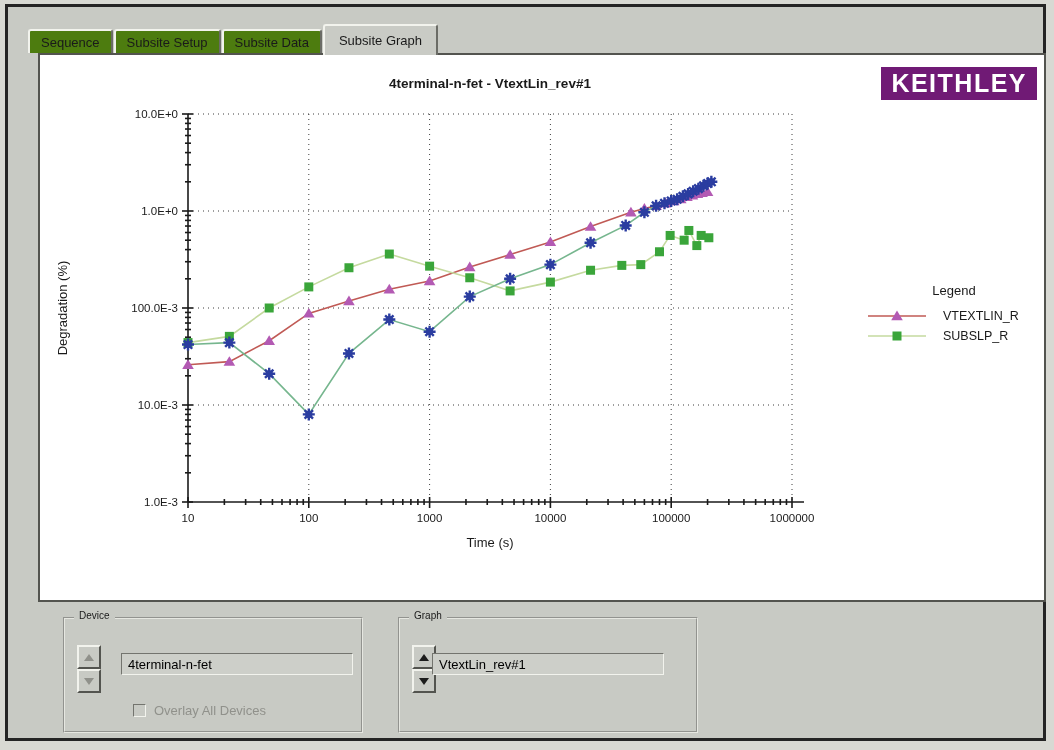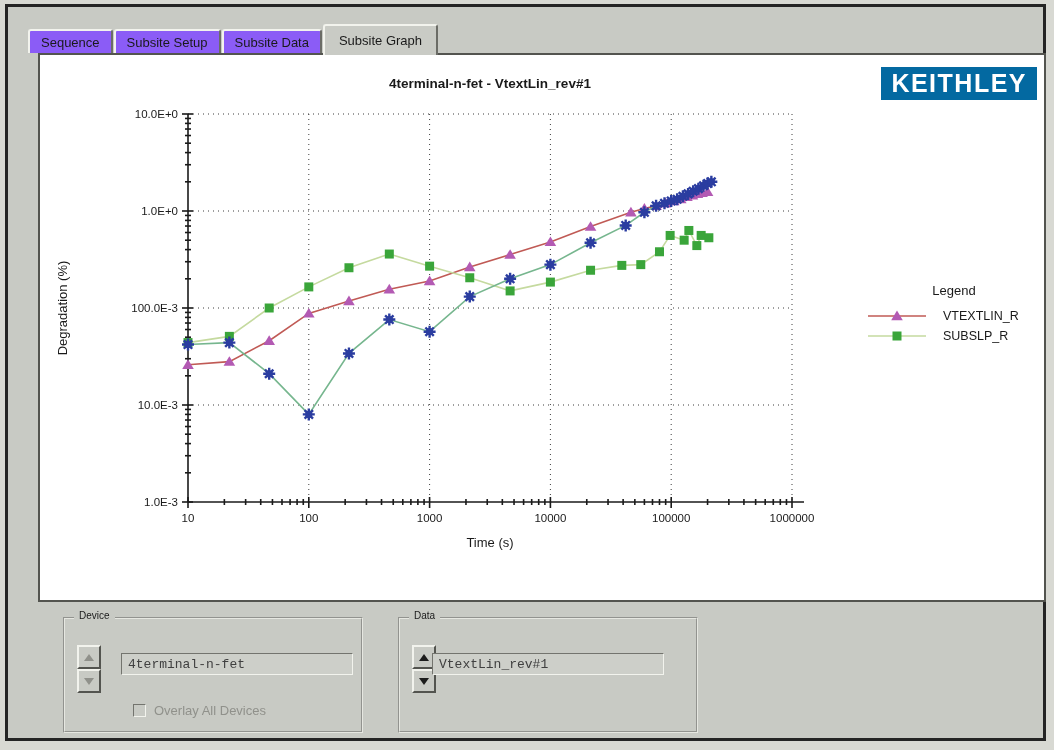--- a/index.html
+++ b/index.html
@@ -1,21 +1,21 @@
 <!DOCTYPE html>
 <html><head>
 <meta charset="utf-8">
 <style>
   * { margin:0; padding:0; box-sizing:border-box; }
   html,body { width:1054px; height:750px; background:#d8d9d3; font-family:"Liberation Sans",sans-serif; color:#1a1a1a; overflow:hidden; position:relative; }
   .frame { position:absolute; left:5px; top:4px; width:1041px; height:737px; border:3px solid #242424; background:#c8cac4; }
 
   
   .tabbar { position:absolute; left:20px; top:13px; height:33px; display:flex; align-items:flex-end; }
-  .tab { height:24px; padding:4px 11px; display:flex; align-items:center; font-size:13px; background:#8b5cf6;
+  .tab { height:24px; padding:4px 11px; display:flex; align-items:center; font-size:13px; background:#4d7c0f;
          border-left:2px solid #f2f3ed; border-top:2px solid #f2f3ed; border-right:2px solid #6b6c66;
          border-top-left-radius:3px; border-top-right-radius:3px; margin-right:1px; cursor:default; white-space:nowrap; }
   .tab.active { height:31px; z-index:3; position:relative; padding:0 14px; margin-bottom:-2px; background:#c9cbc5; }
 
   
   .chart-panel { position:absolute; left:30px; top:46px; width:1008px; height:549px; background:#ffffff; border:2px solid #53544f; }
   .logo { position:absolute; right:7px; top:12px; height:33px; padding:2px 10px; display:flex; align-items:center; justify-content:center;
           font-size:25px; font-weight:bold; letter-spacing:1.5px; }
   .legend-box { position:absolute; left:826px; top:228px; width:176px; }
   .legend-title { font-size:13px; text-align:center; margin-bottom:8px; }
@@ -27,22 +27,22 @@
   .group { position:absolute; width:300px; height:116px; border:2px groove #e6e7e1; }
   .group-title { position:absolute; top:-9px; left:9px; padding:0 5px; background:#c8cac4; font-size:10px; }
   .spin { position:absolute; width:24px; }
   .spin-btn { width:24px; height:24px; background:#c8cac4; border-top:2px solid #f2f3ed; border-left:2px solid #f2f3ed;
               border-right:2px solid #53544f; border-bottom:2px solid #53544f; display:flex; align-items:center; justify-content:center; cursor:default; }
   .arrow-up { width:0; height:0; border-left:5px solid transparent; border-right:5px solid transparent; border-bottom:7px solid #1c1c1c; }
   .arrow-down { width:0; height:0; border-left:5px solid transparent; border-right:5px solid transparent; border-top:7px solid #1c1c1c; }
   .disabled-arrow.arrow-up { border-bottom-color:#90918b; }
   .disabled-arrow.arrow-down { border-top-color:#90918b; }
   .field { position:absolute; height:22px; width:232px; background:#cdcfc9; border-top:1px solid #73746e; border-left:1px solid #73746e;
-           border-right:1px solid #f2f3ed; border-bottom:1px solid #f2f3ed; font-family:Liberation Mono, monospace;
-           font-size:13px; color:#404040; padding:0 6px; outline:none; }
+           border-right:1px solid #f2f3ed; border-bottom:1px solid #f2f3ed; font-family:Liberation Sans, sans-serif;
+           font-size:13px; color:#000000; padding:0 6px; outline:none; }
   .checkrow { position:absolute; display:flex; align-items:center; }
   .checkbox { width:13px; height:13px; background:#c8cac4; border-top:1px solid #73746e; border-left:1px solid #73746e;
               border-right:1px solid #f2f3ed; border-bottom:1px solid #f2f3ed; }
   .checklabel { font-size:13px; color:#90918b; margin-left:8px; }
 
   svg text { font-family:"Liberation Sans",sans-serif; }
 </style>
 </head>
 <body>
 
@@ -262,21 +262,21 @@
           <path d="M658.4173612324843,127.64645462630745 L658.4173612324843,139.64645462630745 M652.4173612324843,133.64645462630745 L664.4173612324843,133.64645462630745 M654.2173612324842,129.44645462630746 L662.6173612324843,137.84645462630743 M654.2173612324842,137.84645462630743 L662.6173612324843,129.44645462630746" stroke="#2b3da0" stroke-width="2.4"></path>
           <circle cx="658.4173612324843" cy="133.64645462630745" r="3.6" fill="#2b3da0"></circle>
           <path d="M663.474344791084,124.77307536544777 L663.474344791084,136.77307536544777 M657.474344791084,130.77307536544777 L669.474344791084,130.77307536544777 M659.274344791084,126.57307536544776 L667.6743447910841,134.97307536544776 M659.274344791084,134.97307536544776 L667.6743447910841,126.57307536544776" stroke="#2b3da0" stroke-width="2.4"></path>
           <circle cx="663.474344791084" cy="130.77307536544777" r="3.6" fill="#2b3da0"></circle>
           <path d="M667.564423476209,122.5197808157557 L667.564423476209,134.5197808157557 M661.564423476209,128.5197808157557 L673.564423476209,128.5197808157557 M663.3644234762089,124.31978081575569 L671.764423476209,132.71978081575568 M663.3644234762089,132.71978081575568 L671.764423476209,124.31978081575569" stroke="#2b3da0" stroke-width="2.4"></path>
           <circle cx="667.564423476209" cy="128.5197808157557" r="3.6" fill="#2b3da0"></circle>
           <path d="M671.358565957805,120.80009042059382 L671.358565957805,132.80009042059382 M665.358565957805,126.80009042059382 L677.358565957805,126.80009042059382 M667.158565957805,122.60009042059382 L675.5585659578051,131.0000904205938 M667.158565957805,131.0000904205938 L675.5585659578051,122.60009042059382" stroke="#2b3da0" stroke-width="2.4"></path>
           <circle cx="671.358565957805" cy="126.80009042059382" r="3.6" fill="#2b3da0"></circle>
         </g>
       </svg>
-    <div class="logo" style="background: #0369a1; color: rgb(255, 255, 255);">KEITHLEY</div>
+    <div class="logo" style="background: #701a75; color: rgb(255, 255, 255);">KEITHLEY</div>
     <div class="legend-box">
       <div class="legend-title">Legend</div>
       <div id="legend-items">
           <div class="legend-item">
             <svg width="62" height="16" class="legend-swatch">
               <line x1="2" y1="8" x2="60" y2="8" stroke="#c05a55" stroke-width="1.6"></line>
               <polygon points="31,2.5 36.8,12.2 25.2,12.2" fill="#b35ab3"></polygon>
             </svg>
             <span class="legend-label">VTEXTLIN_R</span>
           </div>
@@ -302,21 +302,21 @@
         <span class="arrow-down disabled-arrow"></span>
       </div>
   </div>
   <input class="field" style="left: 113px; top: 646px;" value="4terminal-n-fet">
   <div class="checkrow" style="left:125px; top:696px;">
     <div class="checkbox"></div>
     <div class="checklabel">Overlay All Devices</div>
   </div>
 
   <div class="group" style="left:390px; top:610px;">
-    <div class="group-title">Data</div>
+    <div class="group-title">Graph</div>
   </div>
   <div class="spin" style="left:404px; top:638px; position:absolute;">
     <div class="spin-btn">
         <span class="arrow-up"></span>
       </div>
     <div class="spin-btn">
         <span class="arrow-down"></span>
       </div>
   </div>
   <input class="field" style="left: 424px; top: 646px;" value="VtextLin_rev#1">

